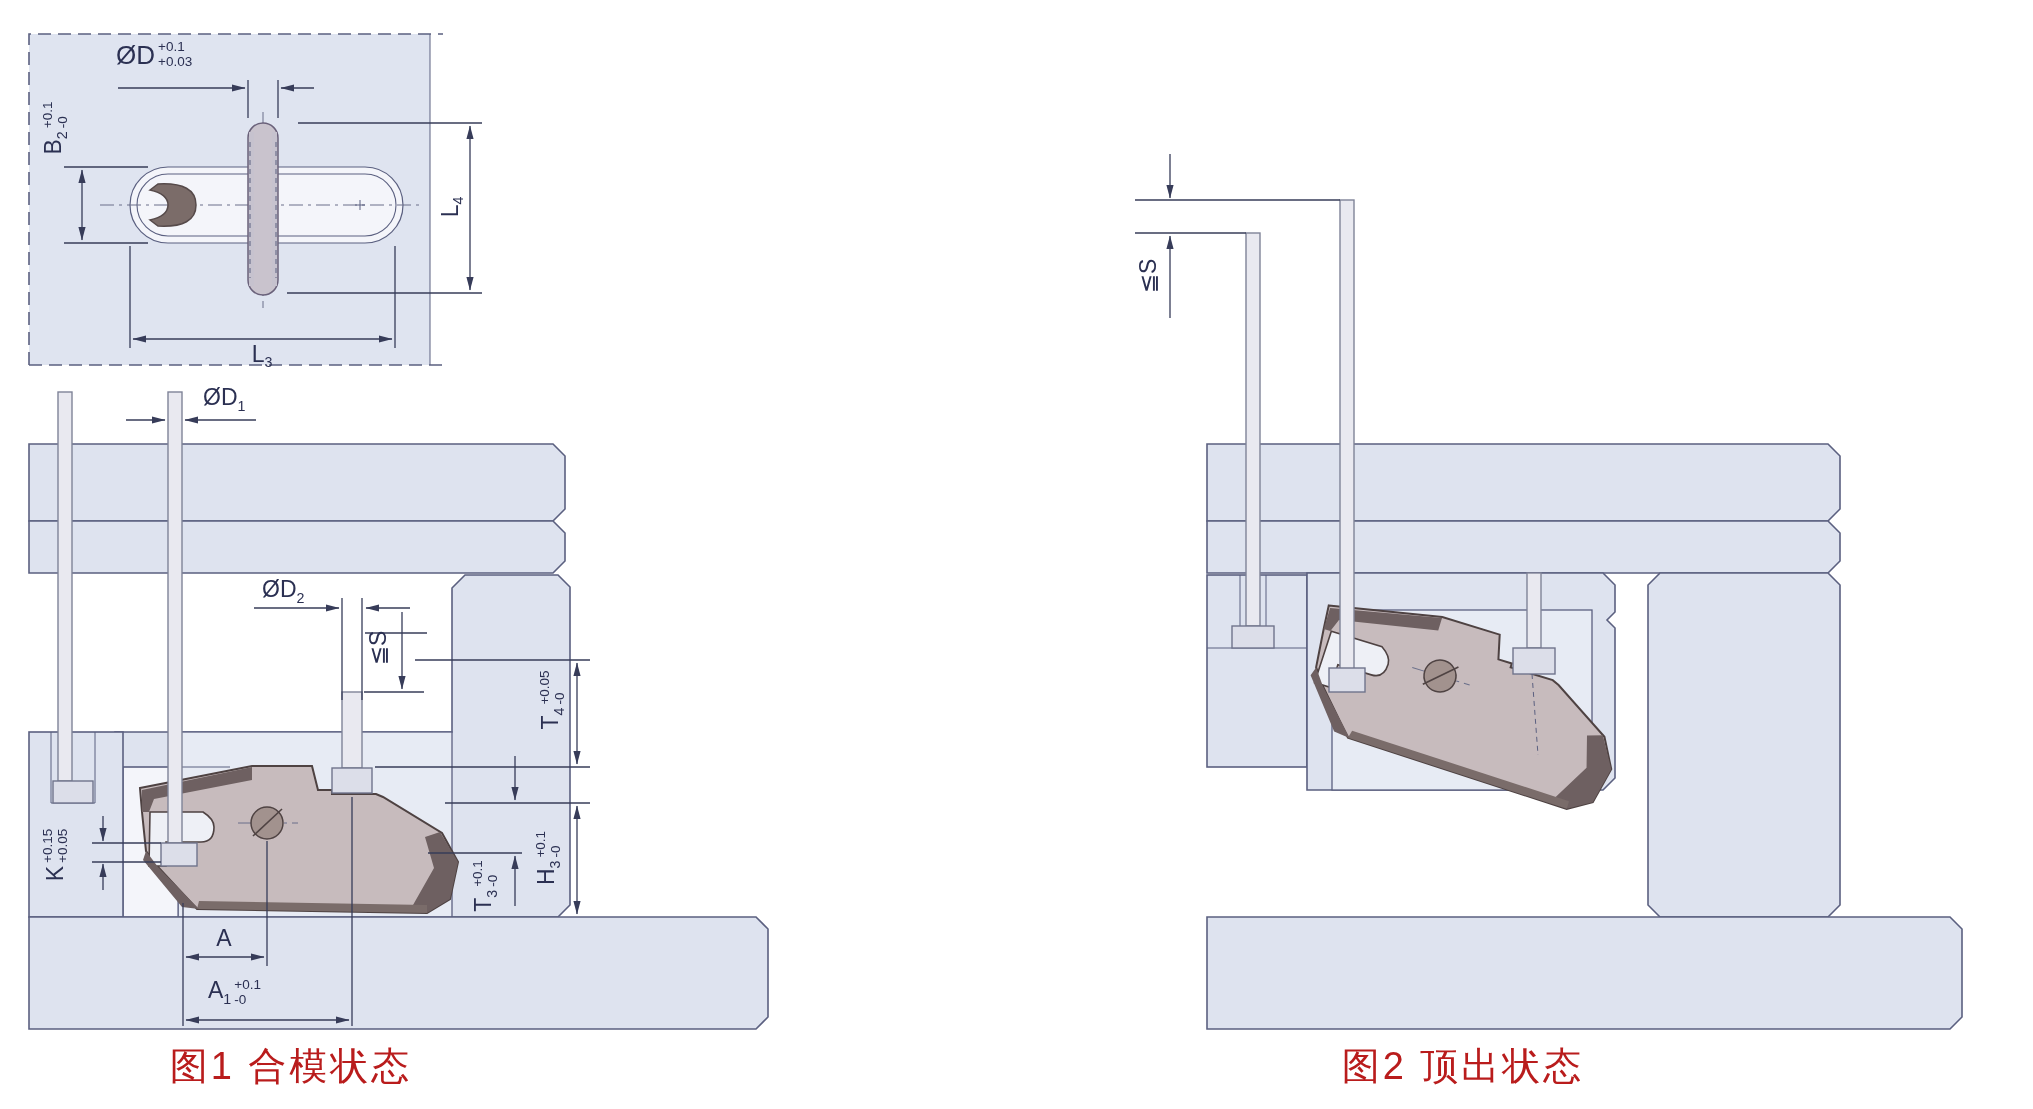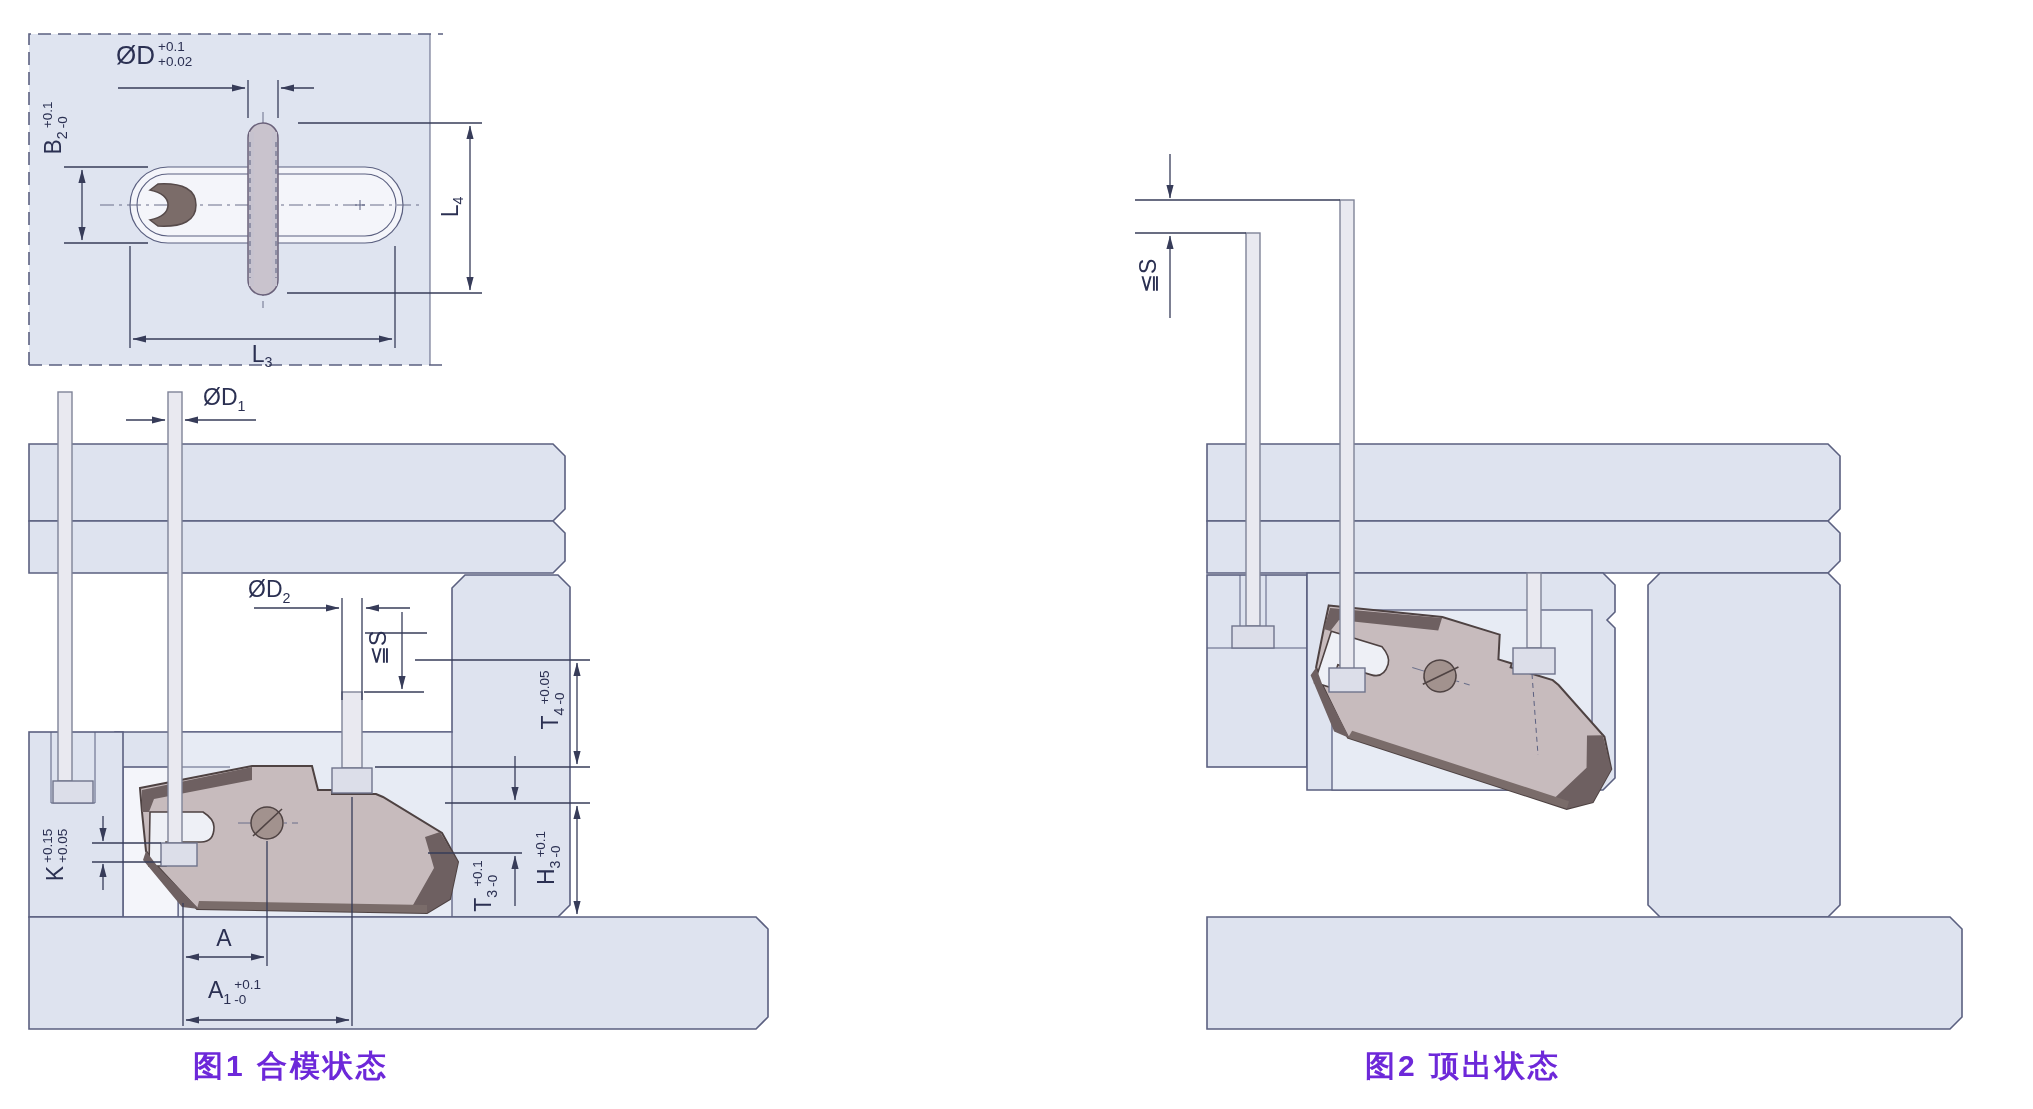--- a/index.html
+++ b/index.html
@@ -31,22 +31,22 @@
 
   
   .lbl { position:absolute; color:#2b3052; font-size:23px; white-space:nowrap;
          display:flex; align-items:center; line-height:1; }
   .lbl sub { font-size:0.62em; line-height:1; }
   .tol { display:inline-flex; flex-direction:column; font-size:13.5px; line-height:1.1;
          margin-left:3px; justify-content:center; text-align:left; }
   .rot { transform:translate(-50%,-50%) rotate(-90deg); }
   .ctr { transform:translate(-50%,-50%); }
   .big { font-size:26px; }
-  .caption { position:absolute; transform:translate(-50%,-50%); font-weight:bold;
-             font-size:30px; color:#6d28d9; letter-spacing:3px; white-space:nowrap; }
+  .caption { position:absolute; transform:translate(-50%,-50%); font-weight:normal;
+             font-size:38px; color:#b91c1c; letter-spacing:3px; white-space:nowrap; }
 </style>
 </head>
 <body>
 
 <div id="stage">
 
 <svg width="2033" height="1109" viewBox="0 0 2033 1109">
   <defs>
     <marker id="arr" markerWidth="16" markerHeight="12" refX="13" refY="5" orient="auto-start-reverse" markerUnits="userSpaceOnUse">
       <path d="M0,1.4 L13.5,5 L0,8.6 Z" fill="#373c59"></path>
@@ -189,41 +189,41 @@
     <line class="dim" x1="1135" y1="233" x2="1246" y2="233"></line>
     <line class="dim" x1="1170" y1="154" x2="1170" y2="198" marker-end="url(#arr)"></line>
     <line class="dim" x1="1170" y1="318" x2="1170" y2="236" marker-end="url(#arr)"></line>
   </g>
 </svg>
 
 <div class="lbl big" style="left:116px;top:40px;">
   <span>ØD</span>
   <span class="tol">
     <span>+0.1</span>
-    <span>+0.02</span>
+    <span>+0.03</span>
   </span>
 </div>
 <div class="lbl rot" style="left:56px;top:128px;">
   <span><span>B</span><sub>2</sub></span>
   <span class="tol">
     <span>+0.1</span>
     <span>-0</span>
   </span>
 </div>
 <div class="lbl ctr" style="left:262px;top:324px;margin-top:32px;">
   <span><span>L</span><sub>3</sub></span>
 </div>
 <div class="lbl rot" style="left:452px;top:207px;">
   <span><span>L</span><sub>4</sub></span>
 </div>
 
 <div class="lbl" style="left:203px;top:386px;align-items:flex-end;">
   <span><span>ØD</span><sub>1</sub></span>
 </div>
-<div class="lbl" style="left:248px;top:578px;">
+<div class="lbl" style="left:262px;top:578px;">
   <span><span>ØD</span><sub>2</sub></span>
 </div>
 <div class="lbl rot" style="left:378px;top:648px;">
   <span>≦S</span>
 </div>
 <div class="lbl rot" style="left:553px;top:700px;">
   <span><span>T</span><sub>4</sub></span>
   <span class="tol">
     <span>+0.05</span>
     <span>-0</span>

